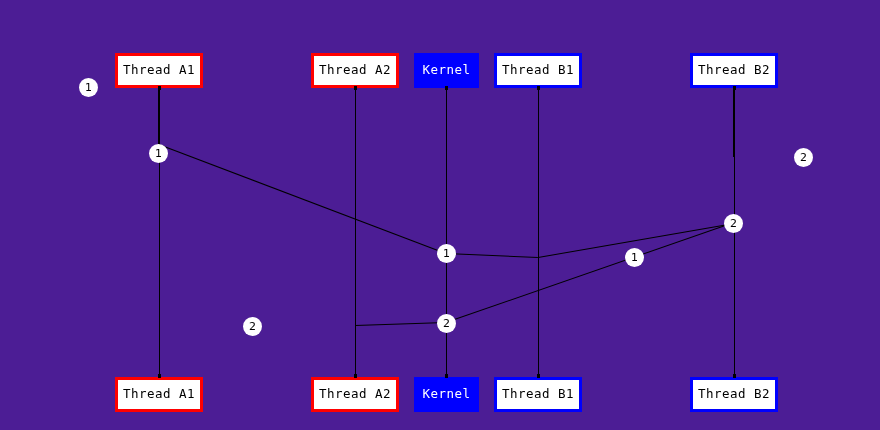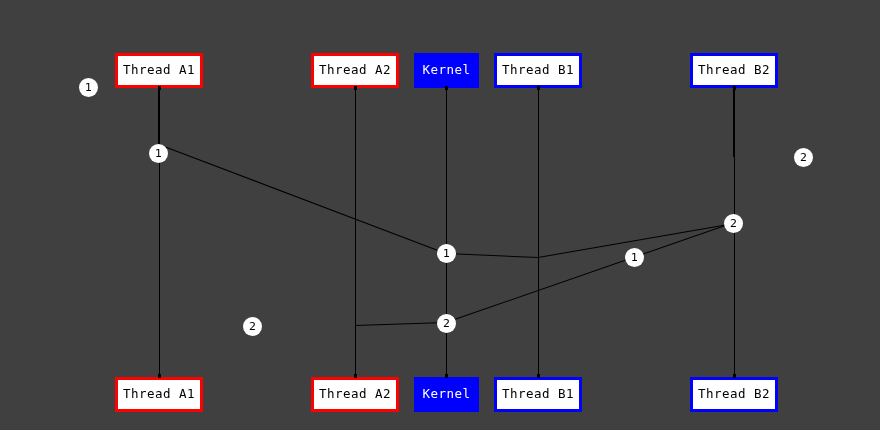--- a/index.html
+++ b/index.html
@@ -70,21 +70,21 @@
   
   .arrow {
     position: absolute;
     height: 1px;
     transform-origin: 0 0;
   }
 </style>
 </head>
 <body>
 
-<div id="canvas" style="width: 880px; height: 430px; background: #404040;">
+<div id="canvas" style="width: 880px; height: 430px; background: #4c1d95;">
 
   <div id="lifelines">
       <div class="lifeline" style="left: 159px; top: 88px; height: 289px; background: rgb(0, 0, 0);"></div>
       <div class="lifeline" style="left: 355px; top: 88px; height: 289px; background: rgb(0, 0, 0);"></div>
       <div class="lifeline" style="left: 446px; top: 88px; height: 289px; background: rgb(0, 0, 0);"></div>
       <div class="lifeline" style="left: 538px; top: 88px; height: 289px; background: rgb(0, 0, 0);"></div>
       <div class="lifeline" style="left: 734px; top: 88px; height: 289px; background: rgb(0, 0, 0);"></div>
     </div>
 
   <div id="arrows">

